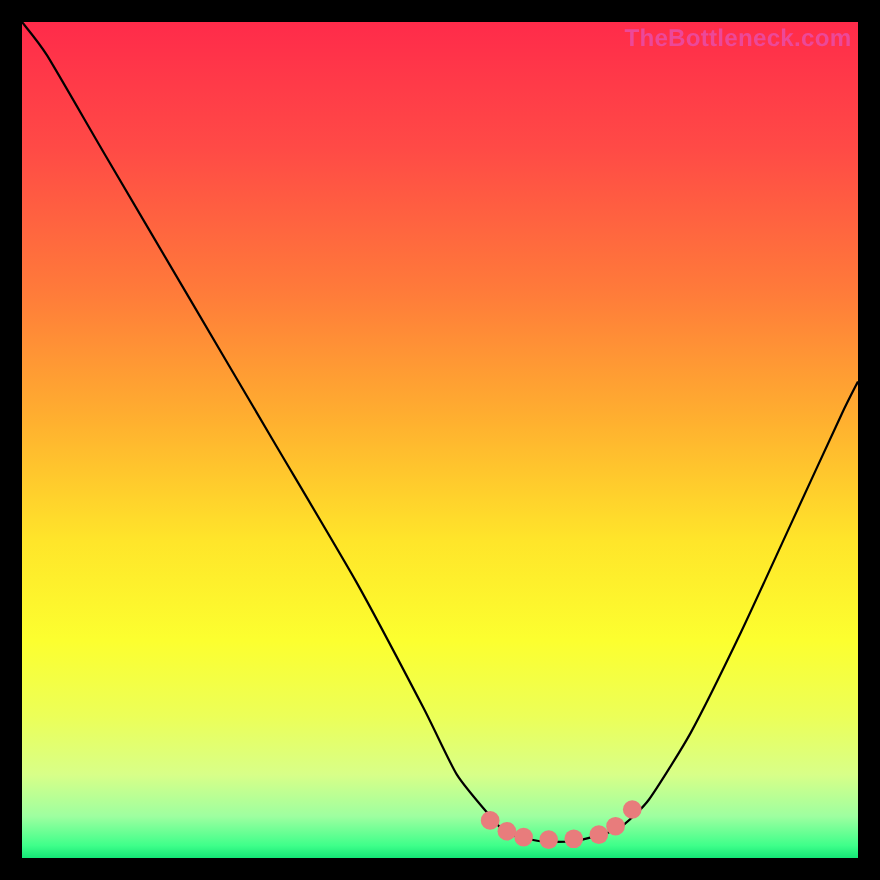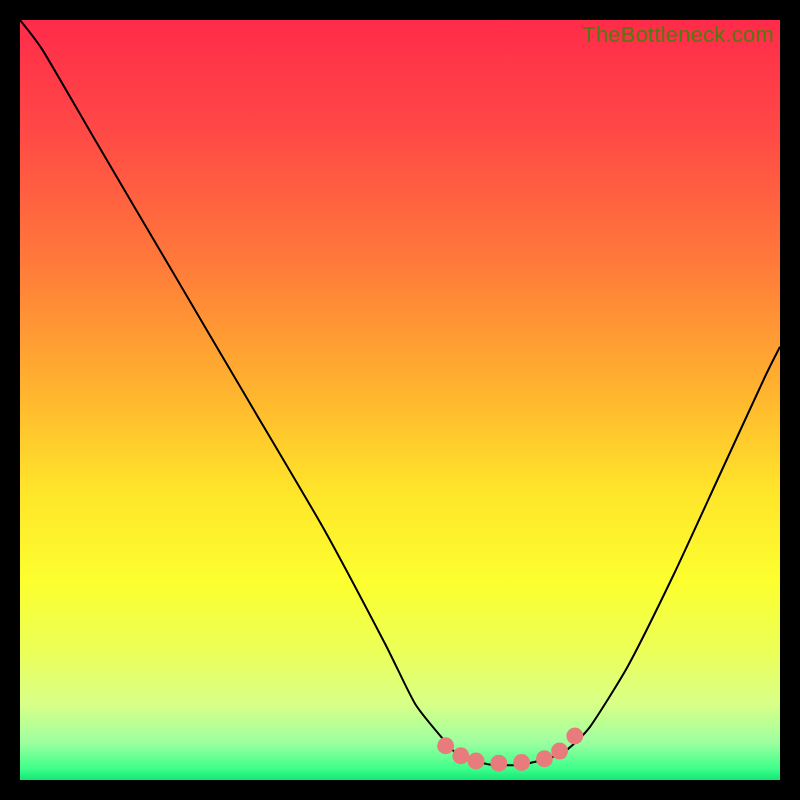--- a/index.html
+++ b/index.html
@@ -25,22 +25,22 @@
     top: 0;
     width: 100%;
     height: 100%;
   }
   .watermark {
     position: absolute;
     top: 2px;
     right: 6px;
     font-family: Arial, Helvetica, sans-serif;
     font-size: 22px;
-    font-weight: 400;
-    color: #4d7c0f;
+    font-weight: 700;
+    color: #ec4899;
     letter-spacing: 0.2px;
     user-select: none;
   }
   svg.curve {
     position: absolute;
     left: 0;
     top: 0;
     width: 100%;
     height: 100%;
   }

